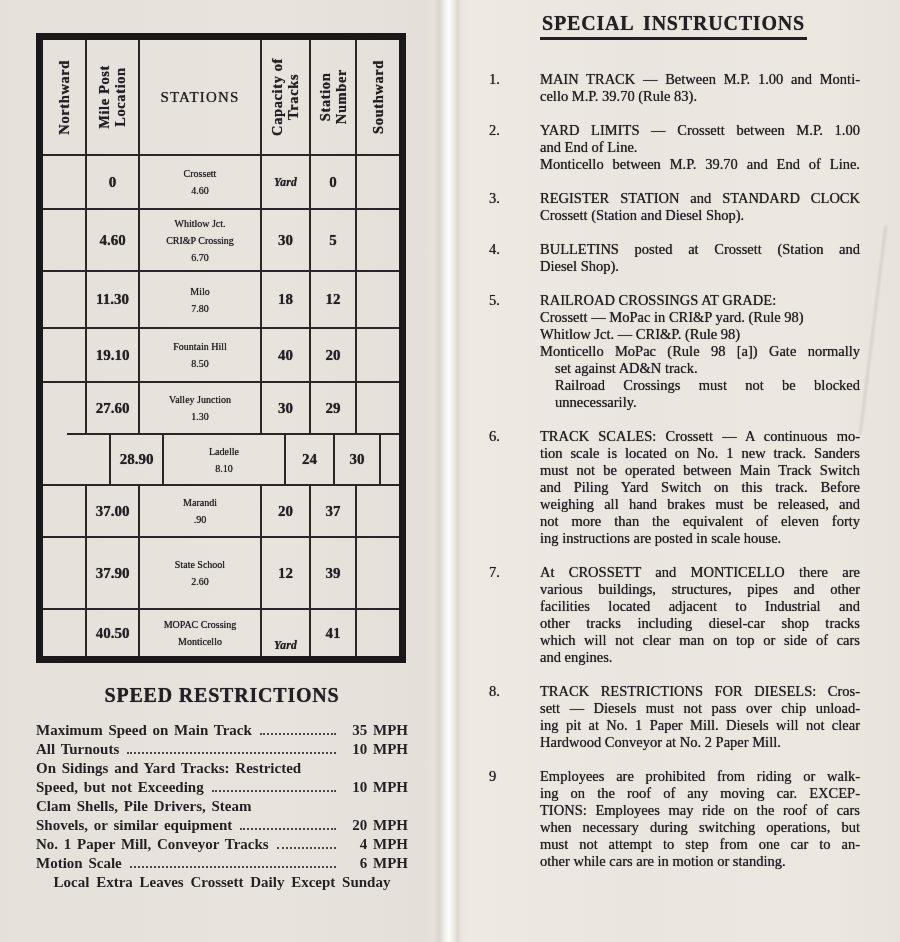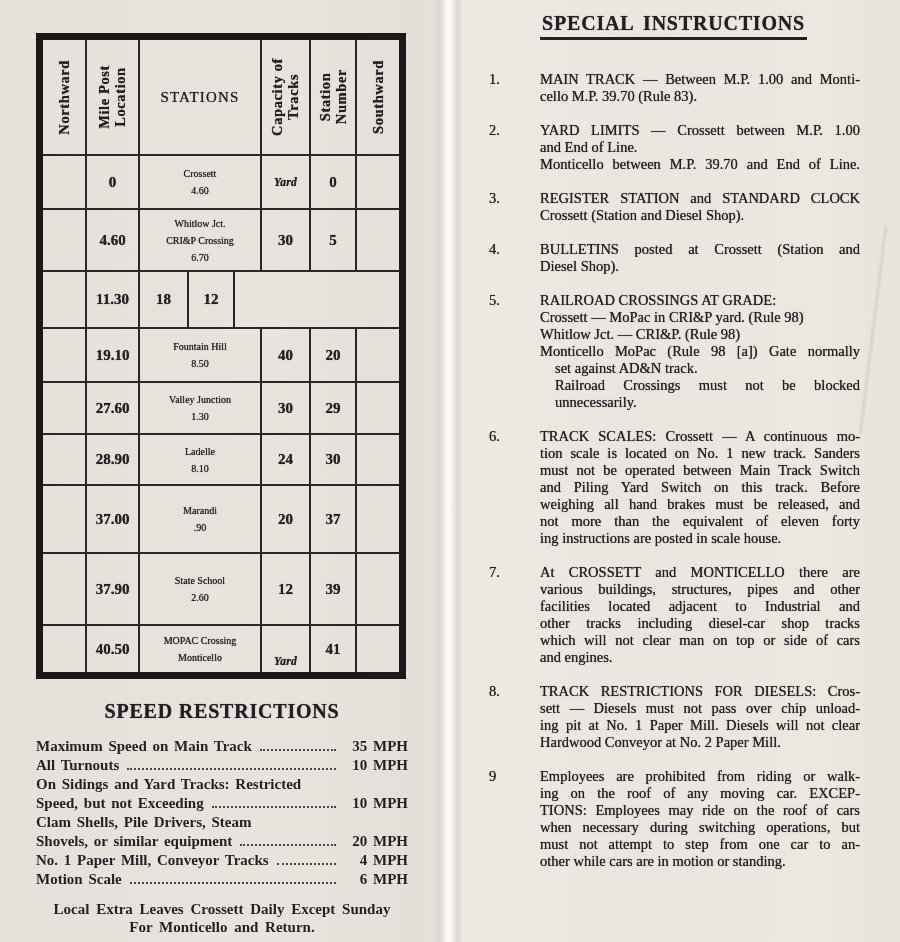--- a/index.html
+++ b/index.html
@@ -59,21 +59,21 @@
     margin-top:21px; text-align:center;
     font-size:20px; font-weight:bold; letter-spacing:0.8px;
   }
   .speed-list{ margin-top:14px; width:372px; }
   .sp-item{ font-size:15px; line-height:19px; font-weight:bold; text-shadow:none; }
   .sp-line1{ word-spacing:2px; }
   .sp-row{ display:flex; align-items:baseline; word-spacing:2px; }
   .sp-label{ white-space:nowrap; }
   .sp-leader{ flex:1; border-bottom:2px dotted #4a454a; margin:0 10px 4px 8px; min-width:12px; }
   .sp-value{ width:62px; text-align:right; white-space:nowrap; }
-  .speed-note{ margin-top:11px; text-align:center; font-size:15px; line-height:18px; font-weight:bold; text-shadow:none; word-spacing:3px; }
+  .speed-note{ margin-top:0; text-align:center; font-size:15px; line-height:18px; font-weight:bold; text-shadow:none; word-spacing:3px; }
 
   
   .right{ position:absolute; left:487px; top:12px; width:373px; }
   .si-title-wrap{ text-align:center; margin-bottom:31px; }
   .si-title{
     display:inline-block; font-size:20px; font-weight:bold; letter-spacing:0.8px;
     border-bottom:3px solid #231f24; padding:0 2px 2px 2px; word-spacing:4px;
   }
   .si-item{ display:flex; margin-bottom:17px; }
   .si-num{ width:33px; flex:0 0 33px; font-size:14.5px; line-height:17px; padding-left:2px; }
@@ -147,20 +147,24 @@
             <div class="td col-4">
               <span class="num">5</span>
             </div>
             <div class="td col-5"></div>
           </div>
           <div class="tr" style="height: 57px;">
             <div class="td col-0"></div>
             <div class="td col-1">
               <span class="num">11.30</span>
             </div>
+            <div class="td col-2">
+              <div class="stn-line">Milo</div>
+              <div class="stn-line">7.80</div>
+            </div>
             <div class="td col-3">
               <span class="num">18</span>
             </div>
             <div class="td col-4">
               <span class="num">12</span>
             </div>
             <div class="td col-5"></div>
           </div>
           <div class="tr" style="height: 54px;">
             <div class="td col-0"></div>
@@ -189,38 +193,38 @@
               <div class="stn-line">1.30</div>
             </div>
             <div class="td col-3">
               <span class="num">30</span>
             </div>
             <div class="td col-4">
               <span class="num">29</span>
             </div>
             <div class="td col-5"></div>
           </div>
-          <div class="tr" style="height: 51px;">
+          <div class="tr" style="height: 51px; margin-left: 24px;">
             <div class="td col-0"></div>
             <div class="td col-1">
               <span class="num">28.90</span>
             </div>
             <div class="td col-2">
               <div class="stn-line">Ladelle</div>
               <div class="stn-line">8.10</div>
             </div>
             <div class="td col-3">
               <span class="num">24</span>
             </div>
             <div class="td col-4">
               <span class="num">30</span>
             </div>
             <div class="td col-5"></div>
           </div>
-          <div class="tr" style="height: 68px;">
+          <div class="tr" style="height: 52px;">
             <div class="td col-0"></div>
             <div class="td col-1">
               <span class="num">37.00</span>
             </div>
             <div class="td col-2">
               <div class="stn-line">Marandi</div>
               <div class="stn-line">.90</div>
             </div>
             <div class="td col-3">
               <span class="num">20</span>
@@ -311,21 +315,20 @@
           <div class="sp-row">
             <span class="sp-label">Motion Scale</span>
             <span class="sp-leader"></span>
             <span class="sp-value">6 MPH</span>
           </div>
         </div>
       </div>
 
     <div class="speed-note">
       <div>Local Extra Leaves Crossett Daily Except Sunday</div>
-      <div>For Monticello and Return.</div>
     </div>
   </section>
 
   <section class="right">
     <div class="si-title-wrap">
       <span class="si-title">SPECIAL INSTRUCTIONS</span>
     </div>
     <div id="si-list">
         <div class="si-item">
           <div class="si-num">1.</div>

